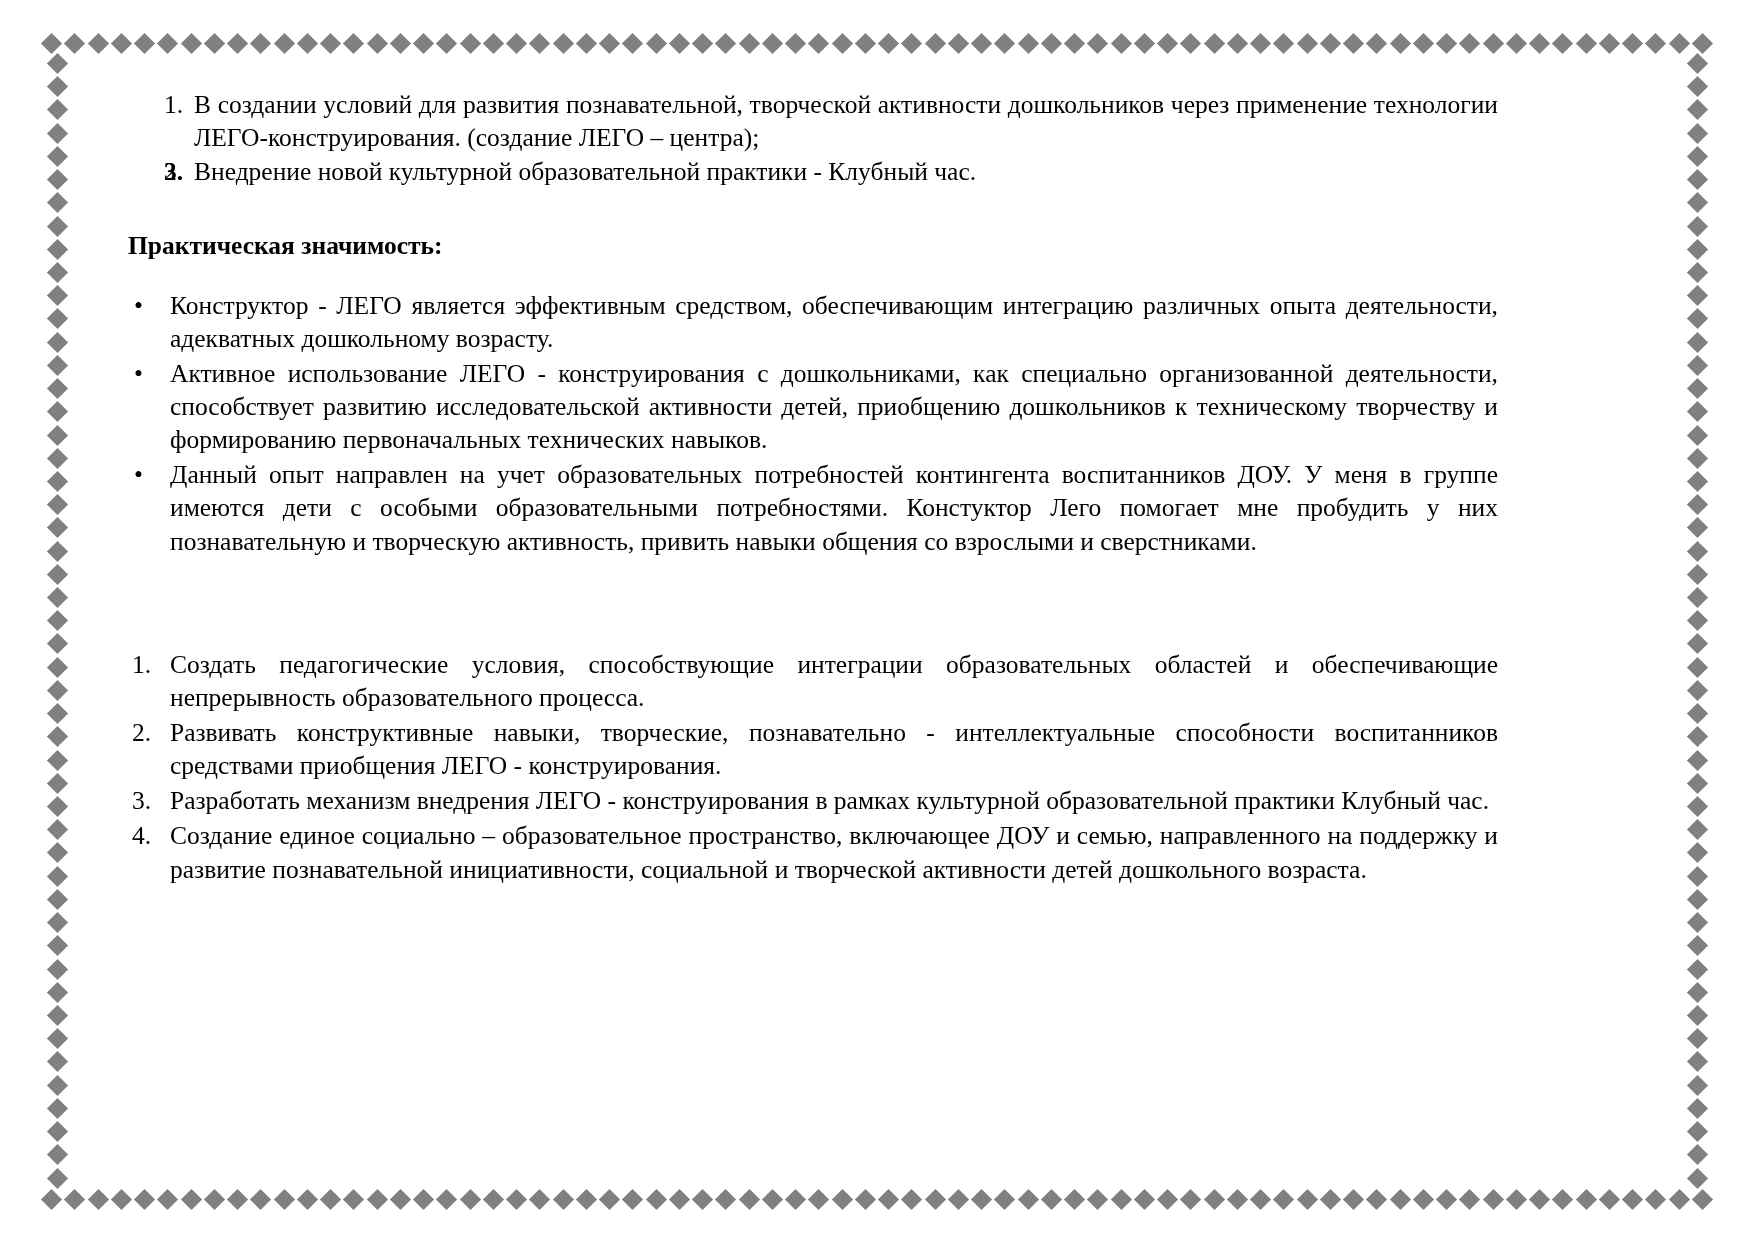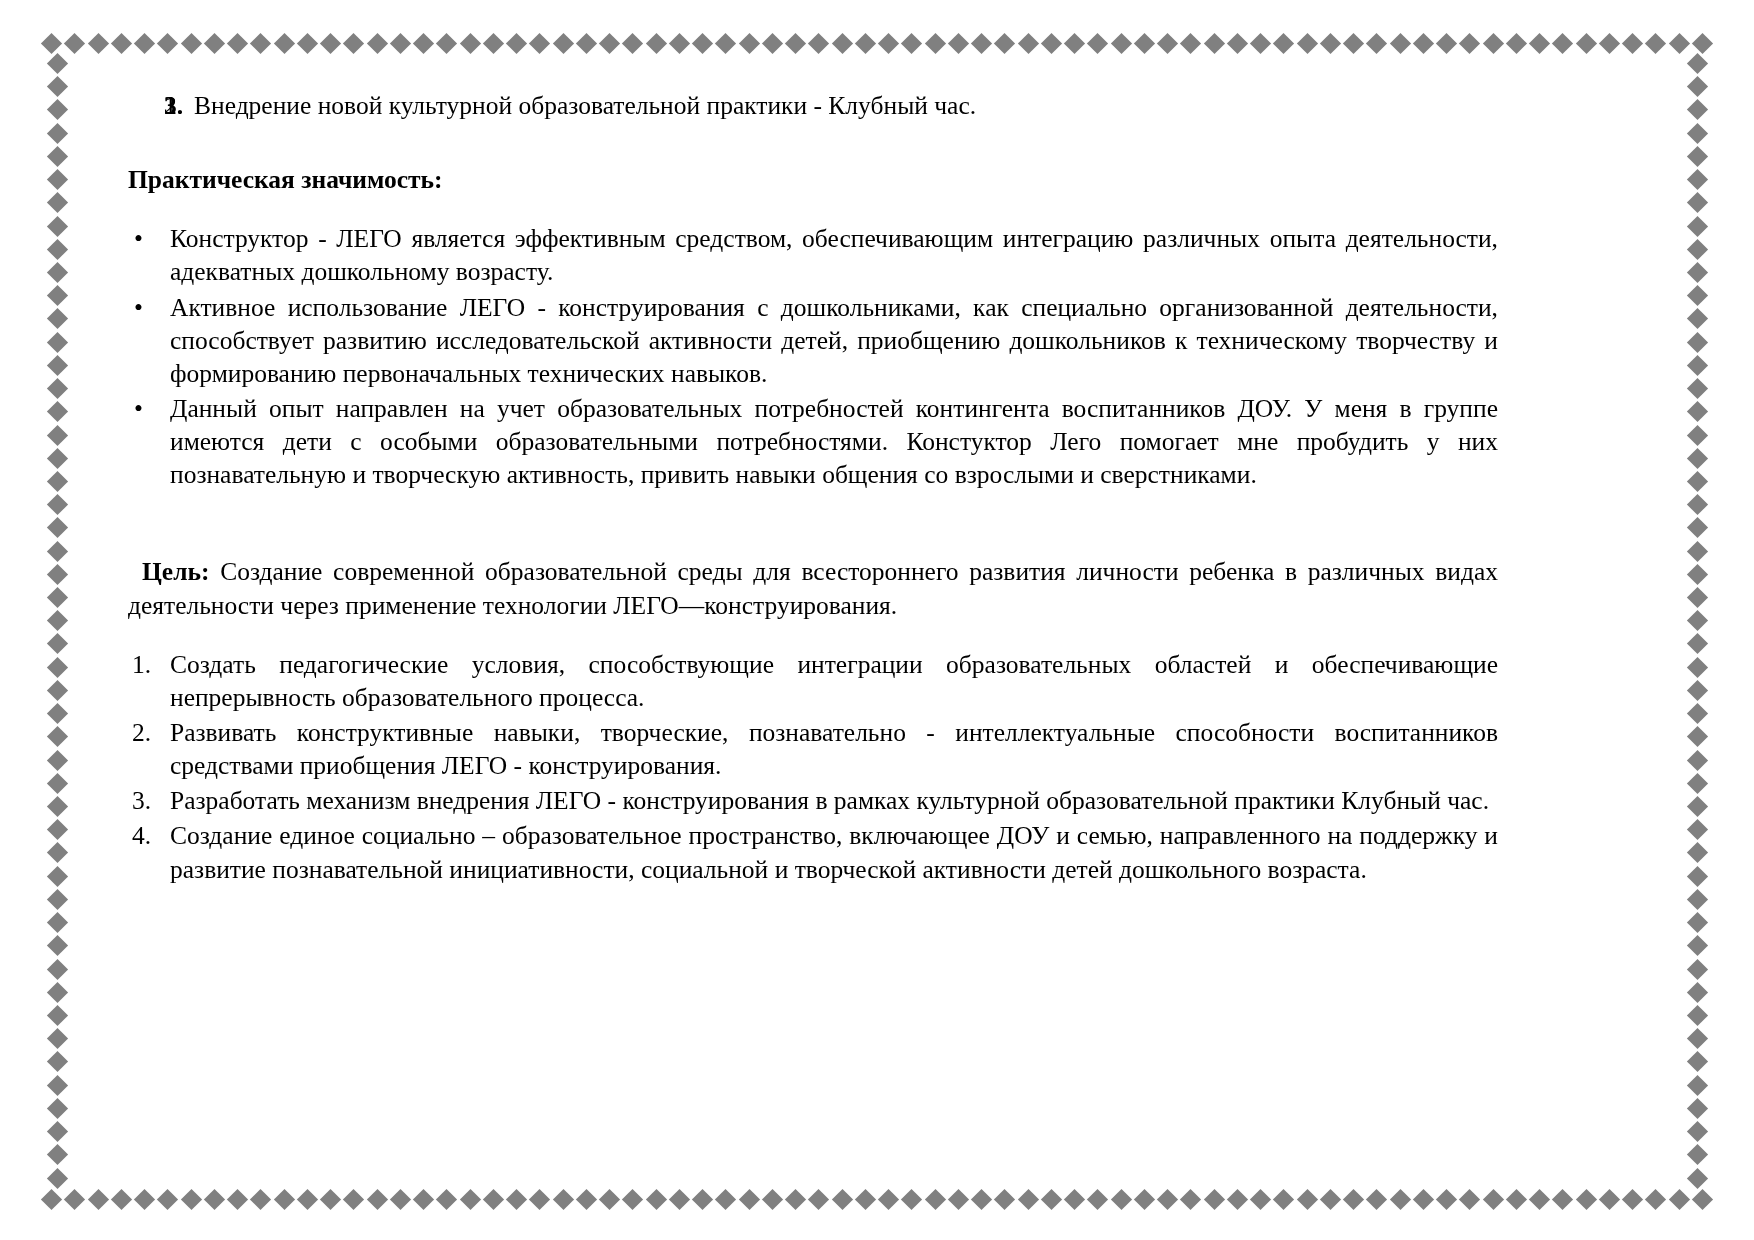--- a/index.html
+++ b/index.html
@@ -412,40 +412,39 @@
         <span class="dia" style="background: rgb(128, 128, 128);"></span>
       </div>
   </div>
 
   <div class="content">
 
 
     <div class="spacer-md"></div>
 
     <ol class="num-list">
-      <li><span class="marker">1.</span></li>
+      <li><span class="marker">1.</span><span>В создании условий для развития познавательной, творческой активности дошкольников через применение технологии ЛЕГО-конструирования. (создание ЛЕГО – центра);</span></li>
       <li><span class="marker">2.</span></li>
       <li><span class="marker bold">3.</span><span>Внедрение новой культурной образовательной практики -  Клубный час.</span></li>
     </ol>
 
     <div class="spacer-lg"></div>
 
     <p class="heading"><span class="b">Практическая значимость:</span></p>
 
     <div class="spacer-md"></div>
 
     <ul class="bullet-list">
       <li><span class="bullet">•</span><span>Конструктор -  ЛЕГО является эффективным средством, обеспечивающим интеграцию различных опыта деятельности, адекватных дошкольному возрасту.</span></li>
       <li><span class="bullet">•</span><span>Активное использование ЛЕГО - конструирования с дошкольниками, как специально организованной деятельности, способствует развитию  исследовательской активности детей,   приобщению дошкольников к техническому творчеству и формированию первоначальных технических навыков.</span></li>
       <li><span class="bullet">•</span><span>Данный опыт направлен на учет образовательных потребностей контингента воспитанников ДОУ. У меня в группе имеются дети с особыми образовательными потребностями. Констуктор Лего помогает мне пробудить у них познавательную и творческую активность, привить навыки  общения со взрослыми и сверстниками.</span></li>
     </ul>
 
     <div class="spacer-xl"></div>
 
-    <p class="para goal-block"><span class="b">Цель:</span><span> Создание современной образовательной среды для всестороннего  развития личности ребенка в различных видах деятельности через применение технологии ЛЕГО—конструирования.</span></p>
 
 
     <div class="spacer-md"></div>
 
     <ol class="task-list">
       <li><span class="marker">1.</span><span>Создать педагогические условия, способствующие интеграции образовательных областей и обеспечивающие непрерывность образовательного процесса.</span></li>
       <li><span class="marker">2.</span><span> Развивать конструктивные навыки,  творческие, познавательно - интеллектуальные способности воспитанников средствами приобщения ЛЕГО  - конструирования.</span></li>
       <li><span class="marker">3.</span><span>Разработать механизм внедрения ЛЕГО - конструирования в рамках культурной образовательной практики Клубный час.</span></li>
       <li><span class="marker">4.</span><span>Создание единое социально – образовательное пространство, включающее   ДОУ и семью, направленного на поддержку и развитие познавательной инициативности, социальной и творческой активности детей дошкольного возраста.</span></li>
     </ol>

